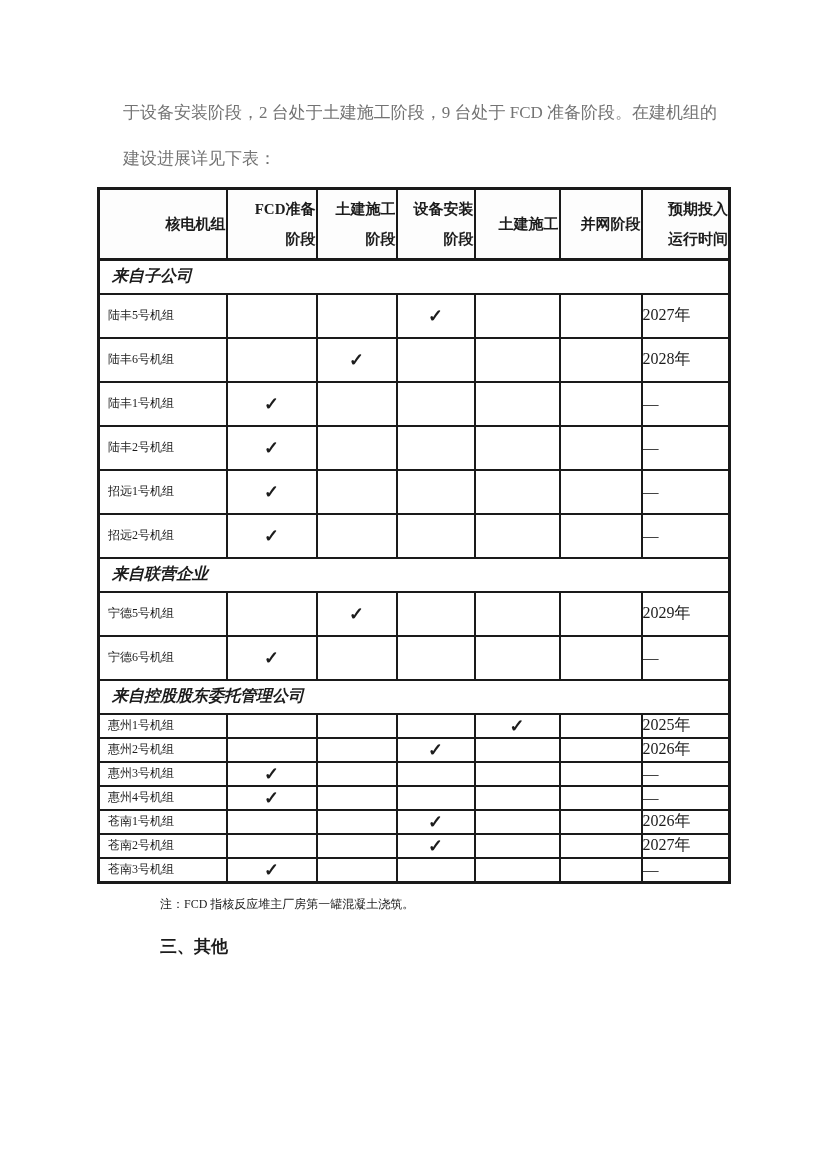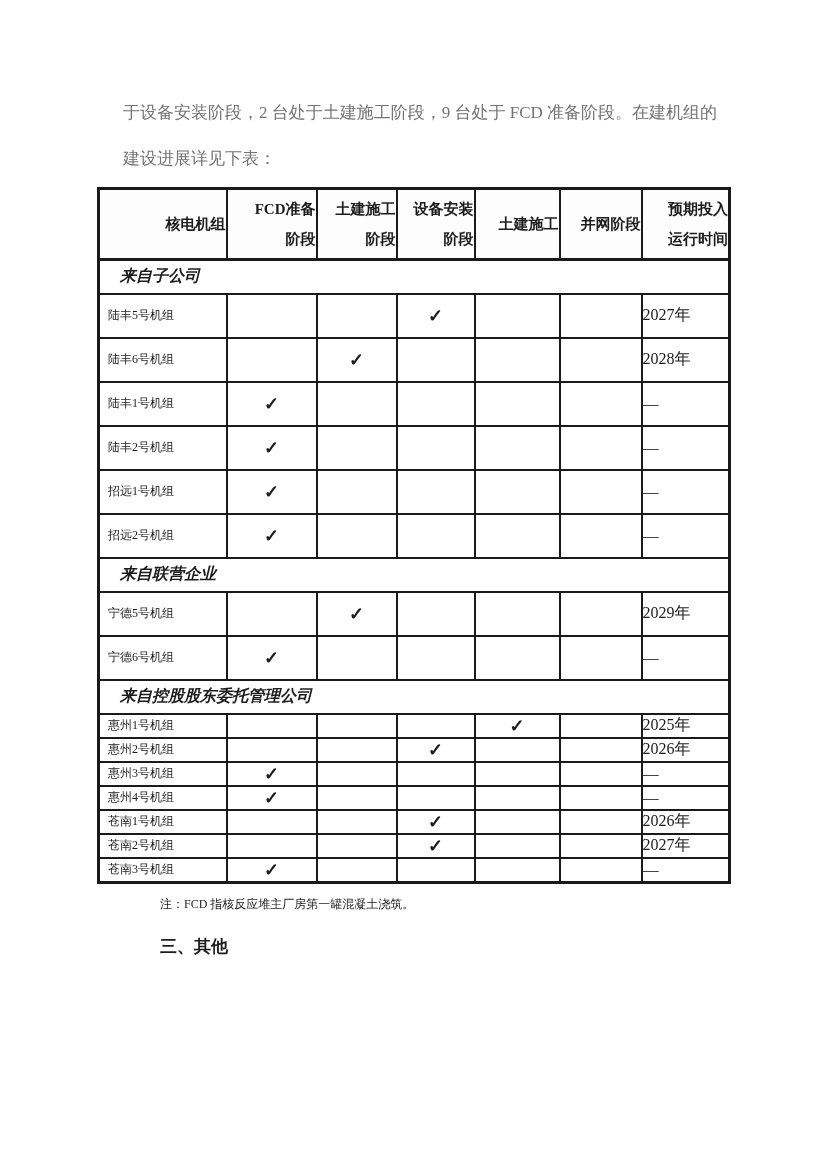--- a/index.html
+++ b/index.html
@@ -41,21 +41,21 @@
     vertical-align: middle;
     text-align: right;
     background: #fdfdfd;
   }
   th.col-header .hline { line-height: 30px; }
   td.section-cell {
     height: 34px;
     font-weight: bold;
     font-style: italic;
     font-size: 16px;
-    padding-left: 20px;
+    padding-left: 12px;
     vertical-align: middle;
   }
   tr.unit-row.tall td { height: 44px; }
   tr.unit-row.short td { height: 21px; }
   td.unit-cell {
     font-size: 12px;
     padding-left: 8px;
     vertical-align: middle;
   }
   td.phase-cell {

